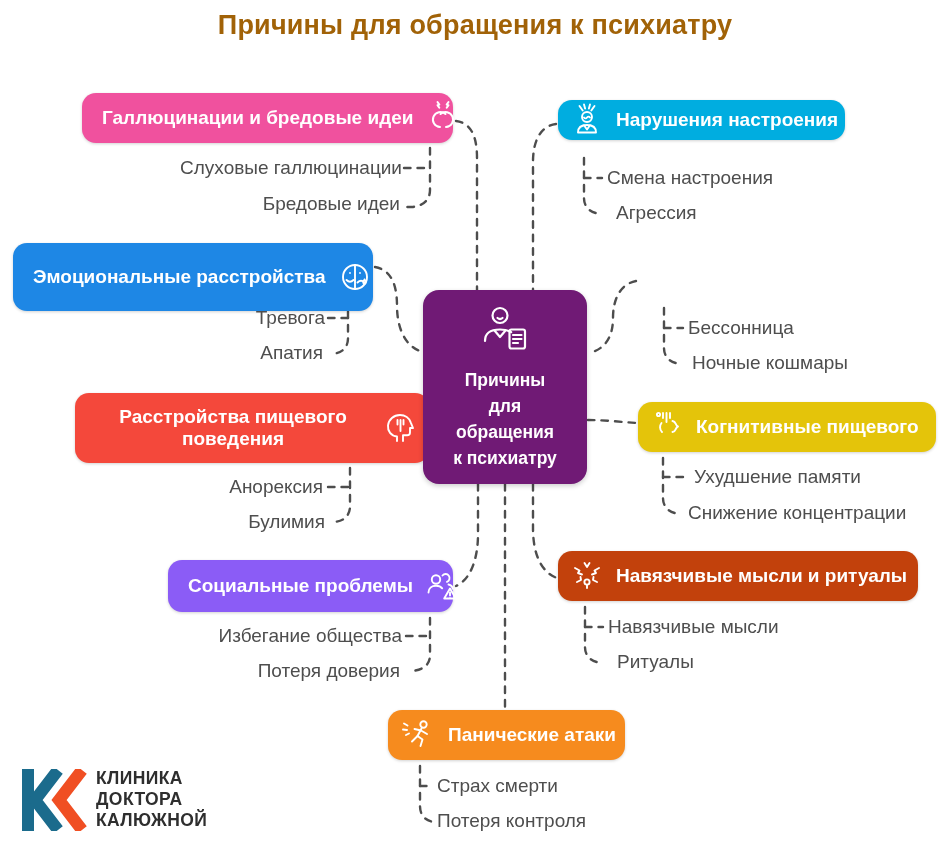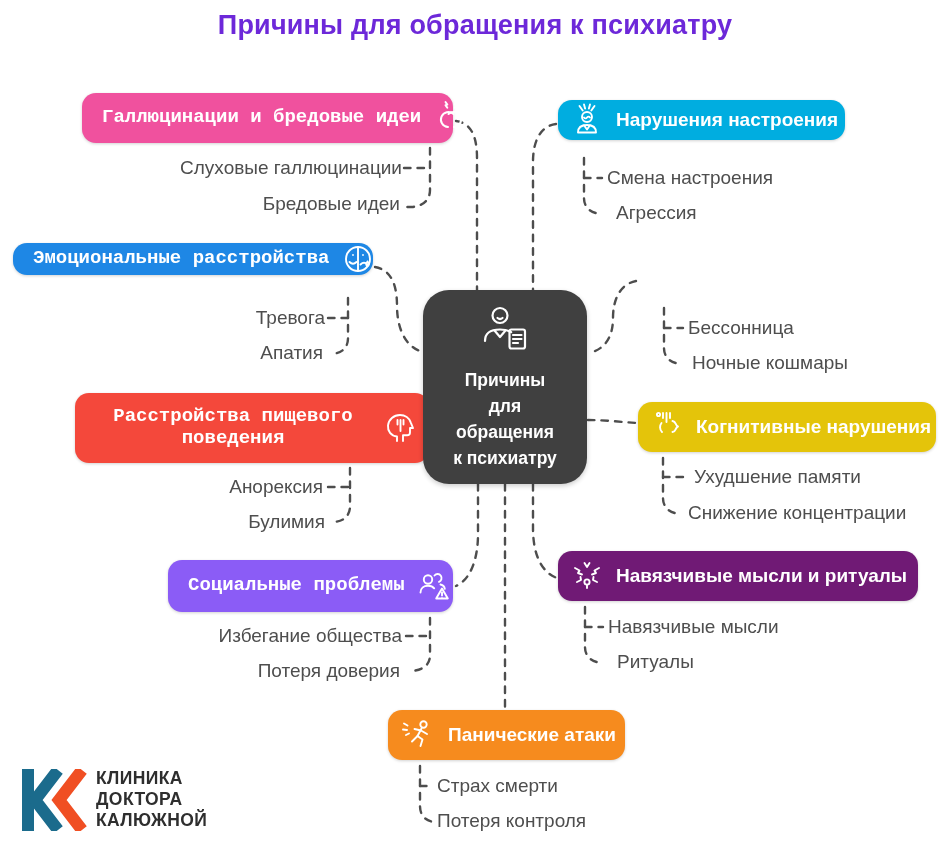--- a/index.html
+++ b/index.html
@@ -2,32 +2,32 @@
 <html lang="ru"><head>
 <meta charset="utf-8">
 <style>
   html,body{margin:0;padding:0;background:#fff;}
   .stage{
     position:relative;width:950px;height:846px;background:#fff;overflow:hidden;
     font-family:"Liberation Sans", sans-serif;
   }
   .title{
     position:absolute;top:10px;left:0;width:100%;text-align:center;
-    font-size:27px;font-weight:700;color:#6d28d9;letter-spacing:.2px;
+    font-size:27px;font-weight:700;color:#a16207;letter-spacing:.2px;
   }
   svg.wires{position:absolute;left:0;top:0;pointer-events:none;}
   .branch{
     position:absolute;box-sizing:border-box;border-radius:14px;
     display:flex;align-items:center;gap:12px;
     color:#fff;font-weight:700;font-size:19px;line-height:1.15;
     box-shadow:0 1px 3px rgba(0,0,0,.18);
   }
   .branch .blabel{white-space:nowrap;}
   .branch.two .blabel{white-space:normal;text-align:center;flex:1;}
-  .branch.lbox{justify-content:space-between;padding:0 12px 0 20px;font-family:Liberation Mono, monospace;}
+  .branch.lbox{justify-content:space-between;padding:0 12px 0 20px;}
   .branch.rbox{justify-content:flex-start;padding:0 14px 0 12px;}
   .bicon{display:flex;align-items:center;justify-content:center;flex:0 0 auto;}
   .item{
     position:absolute;font-size:19px;color:#4E4E4E;white-space:nowrap;line-height:24px;
   }
   .item.r{text-align:right;}
   .center-node{
     position:absolute;left:423px;top:290px;width:164px;height:194px;
     border-radius:26px;display:flex;flex-direction:column;align-items:center;
     justify-content:center;gap:10px;color:#fff;box-shadow:0 2px 5px rgba(0,0,0,.2);
@@ -90,21 +90,21 @@
     <span class="bicon">
       <svg width="36" height="36" viewBox="0 0 36 36" fill="none" stroke="#fff" stroke-width="2" stroke-linecap="round" stroke-linejoin="round">
         <path d="M 12.5 2 l 1.8 2.6 l -1.8 0.5 l 1.8 2.6"></path>
         <path d="M 23.5 2 l -1.8 2.6 l 1.8 0.5 l -1.8 2.6"></path>
         <path d="M 15 27 a 7.5 7.5 0 1 1 5.5 -13"></path>
         <path d="M 21 27 a 7.5 7.5 0 1 0 -5.5 -13"></path>
       </svg>
     </span>
   </div>
 
-  <div class="branch lbox" style="left: 13px; top: 243px; width: 360px; height: 32px; background-color: rgb(30, 135, 229);">
+  <div class="branch lbox" style="left: 13px; top: 243px; width: 360px; height: 68px; background-color: rgb(30, 135, 229);">
     <span class="blabel">Эмоциональные расстройства</span>
     <span class="bicon">
       <svg width="34" height="34" viewBox="0 0 34 34" fill="none" stroke="#fff" stroke-width="1.9" stroke-linecap="round" stroke-linejoin="round">
         <circle cx="17" cy="17" r="12"></circle>
         <path d="M 17 5 V 29"></path>
         <circle cx="12" cy="13" r="0.9" fill="#fff" stroke="none"></circle>
         <circle cx="22" cy="13" r="0.9" fill="#fff" stroke="none"></circle>
         <path d="M 8.5 20 q 3.5 3.5 7 0"></path>
         <path d="M 19.5 22.5 q 3.5 -3.5 7 0"></path>
         <path d="M 26.5 19.5 q 2.6 3 0 4.6 q -2.6 -1.6 0 -4.6"></path>
@@ -153,24 +153,24 @@
 
   <div class="branch rbox" style="left: 638px; top: 402px; width: 298px; height: 50px; background-color: rgb(228, 196, 10);">
     <span class="bicon">
       <svg width="34" height="34" viewBox="0 0 34 34" fill="none" stroke="#fff" stroke-width="1.9" stroke-linecap="round" stroke-linejoin="round">
         <circle cx="8.5" cy="4.5" r="1.6"></circle>
         <path d="M 13 3 v 5 M 16.5 3 v 5 M 20 3 v 5 M 16.5 8 v 4"></path>
         <path d="M 22.5 11 c 4 0.5 2.5 4.5 5.5 5.5 c -3 1 -1.5 5 -5.5 5.5"></path>
         <path d="M 11.5 13 c -2 2.5 -2 6.5 0.5 9"></path>
       </svg>
     </span>
-    <span class="blabel">Когнитивные нарушения</span>
-  </div>
-
-  <div class="branch rbox" style="left: 558px; top: 551px; width: 360px; height: 50px; background-color: #701a75;">
+    <span class="blabel">Когнитивные пищевого</span>
+  </div>
+
+  <div class="branch rbox" style="left: 558px; top: 551px; width: 360px; height: 50px; background-color: #c2410c;">
     <span class="bicon">
       <svg width="34" height="34" viewBox="0 0 34 34" fill="none" stroke="#fff" stroke-width="1.9" stroke-linecap="round" stroke-linejoin="round">
         <path d="M 5 9 l 4.5 2.5 -1.5 2.5 4 1.5"></path>
         <path d="M 29 9 l -4.5 2.5 1.5 2.5 -4 1.5"></path>
         <path d="M 7 23 l 4 -2 -0.5 -3"></path>
         <path d="M 27 23 l -4 -2 0.5 -3"></path>
         <path d="M 14.5 4 l 2.5 4 2.5 -4"></path>
         <circle cx="17" cy="23" r="2.6"></circle>
         <path d="M 17 26 v 3"></path>
       </svg>
@@ -204,21 +204,21 @@
   <div class="item" style="left:616px;top:201px">Агрессия</div>
   <div class="item" style="left:688px;top:316px">Бессонница</div>
   <div class="item" style="left:692px;top:351px">Ночные кошмары</div>
   <div class="item" style="left:694px;top:465px">Ухудшение памяти</div>
   <div class="item" style="left:688px;top:501px">Снижение концентрации</div>
   <div class="item" style="left:608px;top:615px">Навязчивые мысли</div>
   <div class="item" style="left:617px;top:650px">Ритуалы</div>
   <div class="item" style="left:437px;top:774px">Страх смерти</div>
   <div class="item" style="left:437px;top:809px">Потеря контроля</div>
 
-  <div class="center-node" style="background-color: #404040;">
+  <div class="center-node" style="background-color: #701a75; border-radius: 16px;">
     <span class="cicon">
       <svg width="56" height="50" viewBox="0 0 56 50" fill="none" stroke="#fff" stroke-width="2.2" stroke-linecap="round" stroke-linejoin="round">
         <circle cx="23" cy="12.5" r="7.5"></circle>
         <path d="M 20.5 15 q 2.5 2 5 0"></path>
         <path d="M 8 38 c 0 -8.5 6.5 -11.5 15 -11.5 c 4.5 0 8.5 0.9 11.2 2.7"></path>
         <path d="M 17.5 27.5 L 23 34 l 5.5 -6.5"></path>
         <rect x="32.5" y="26.5" width="15.5" height="19" rx="2"></rect>
         <path d="M 36 32 h 8.5 M 36 36 h 8.5 M 36 40 h 5"></path>
       </svg>
     </span>

